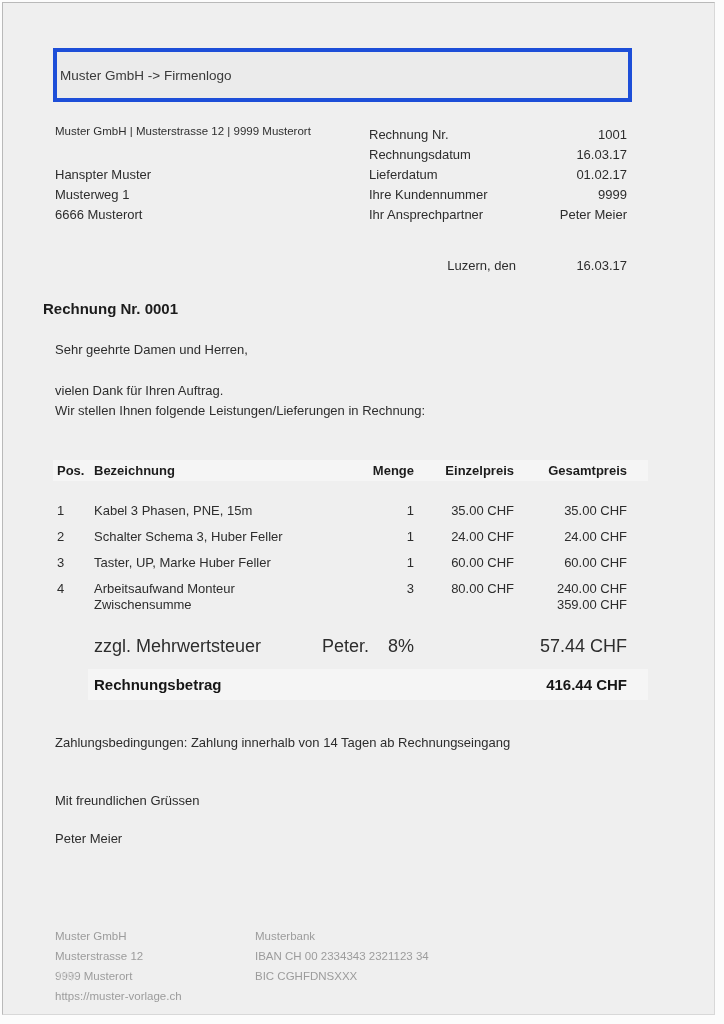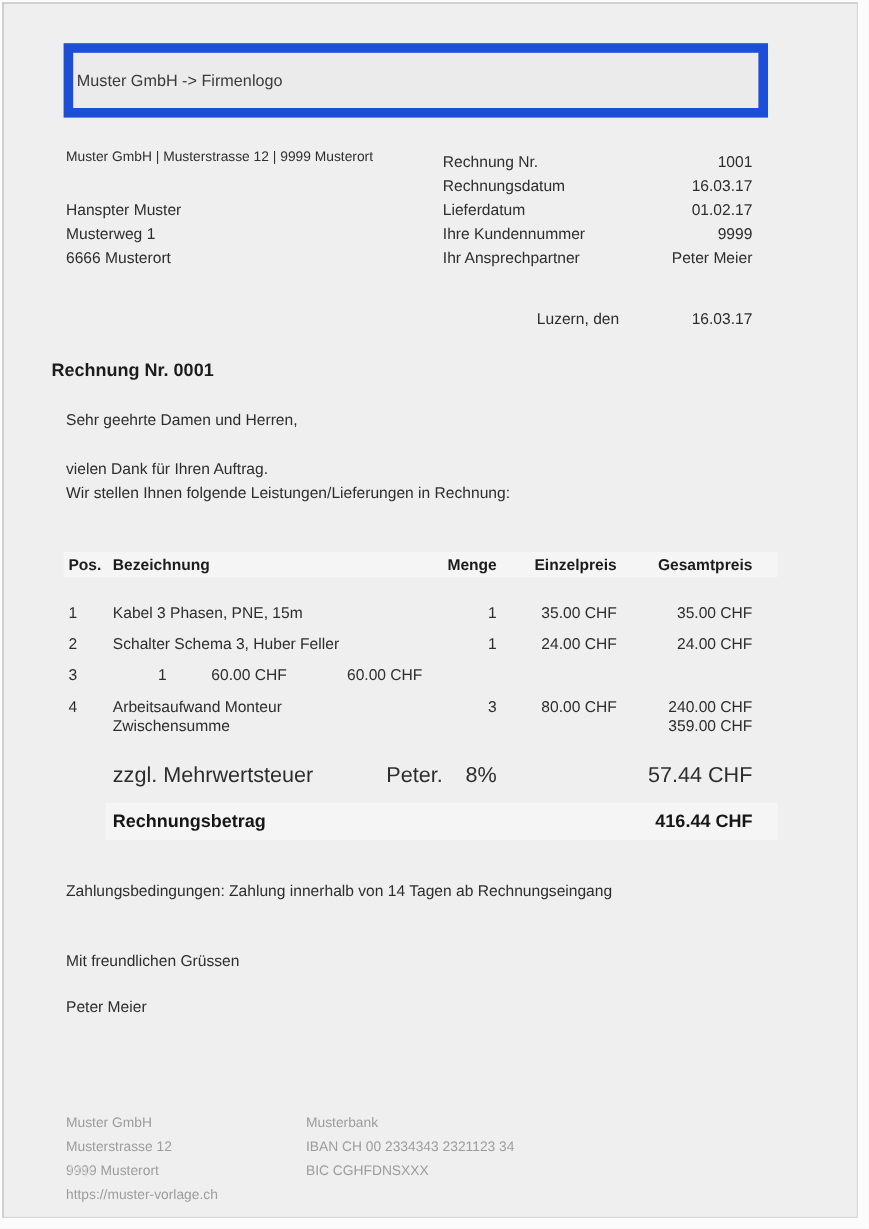--- a/index.html
+++ b/index.html
@@ -15,23 +15,23 @@
     width:713px; height:1013px;
     background:#efefef;
     border:1px solid;
     border-color:#b9b9b9 #d8d8d8 #d8d8d8 #b9b9b9;
     box-sizing:border-box;
     overflow:hidden;
     color:#2d2d2d;
   }
   .abs { position:absolute; }
   .logo-box {
-    left:50px; top:33px; width:568px; height:46px;
+    left:50px; top:45px; width:568px; height:46px;
     background:#ebebeb;
-    border:8px solid #1d4ed8;
+    border:4px solid #1d4ed8;
     display:flex; align-items:center;
     padding-left:3px;
     font-size:13.5px; color:#3a3a3a;
   }
   .sender-line { left:52px; top:122px; font-size:11.5px; color:#2f2f2f; }
   .recipient { left:52px; top:162px; font-size:13px; line-height:20px; }
   .meta-block { left:366px; top:122px; width:258px; font-size:13px; }
   .meta-row { display:flex; line-height:20px; }
   .meta-label { flex:1; text-align:left; }
   .meta-value { width:112px; text-align:right; }
@@ -156,20 +156,21 @@
     </div>
     <div class="item-row">
       <span class="col-pos">2</span>
       <span class="col-desc">Schalter Schema 3, Huber Feller</span>
       <span class="col-qty">1</span>
       <span class="col-unit">24.00 CHF</span>
       <span class="col-total">24.00 CHF</span>
     </div>
     <div class="item-row">
       <span class="col-pos">3</span>
+      <span class="col-desc">Taster, UP, Marke Huber Feller</span>
       <span class="col-qty">1</span>
       <span class="col-unit">60.00 CHF</span>
       <span class="col-total">60.00 CHF</span>
     </div>
     <div class="item-row">
       <span class="col-pos">4</span>
       <span class="col-desc">Arbeitsaufwand Monteur</span>
       <span class="col-qty">3</span>
       <span class="col-unit">80.00 CHF</span>
       <span class="col-total">240.00 CHF</span>

